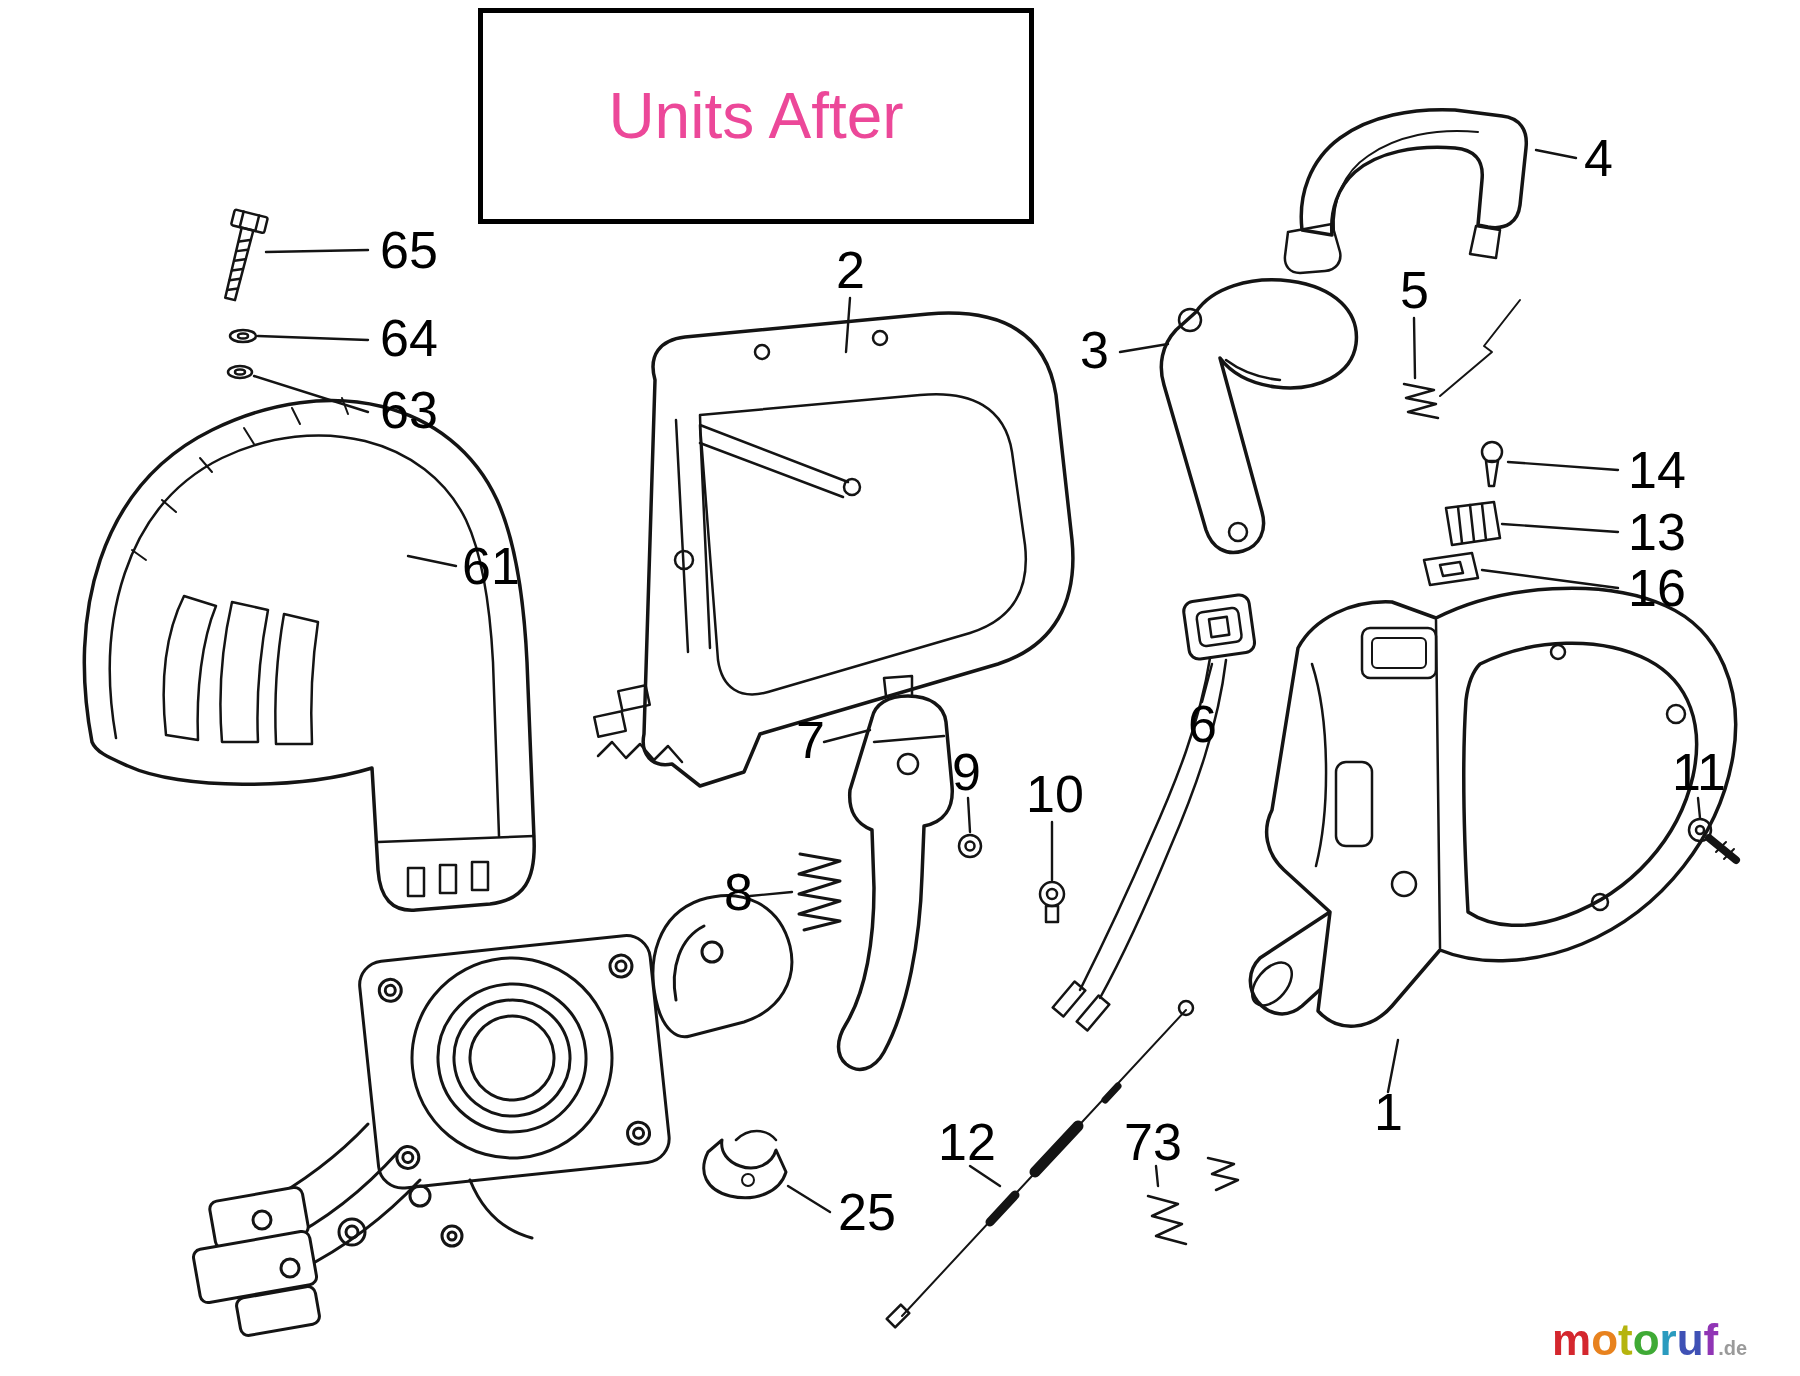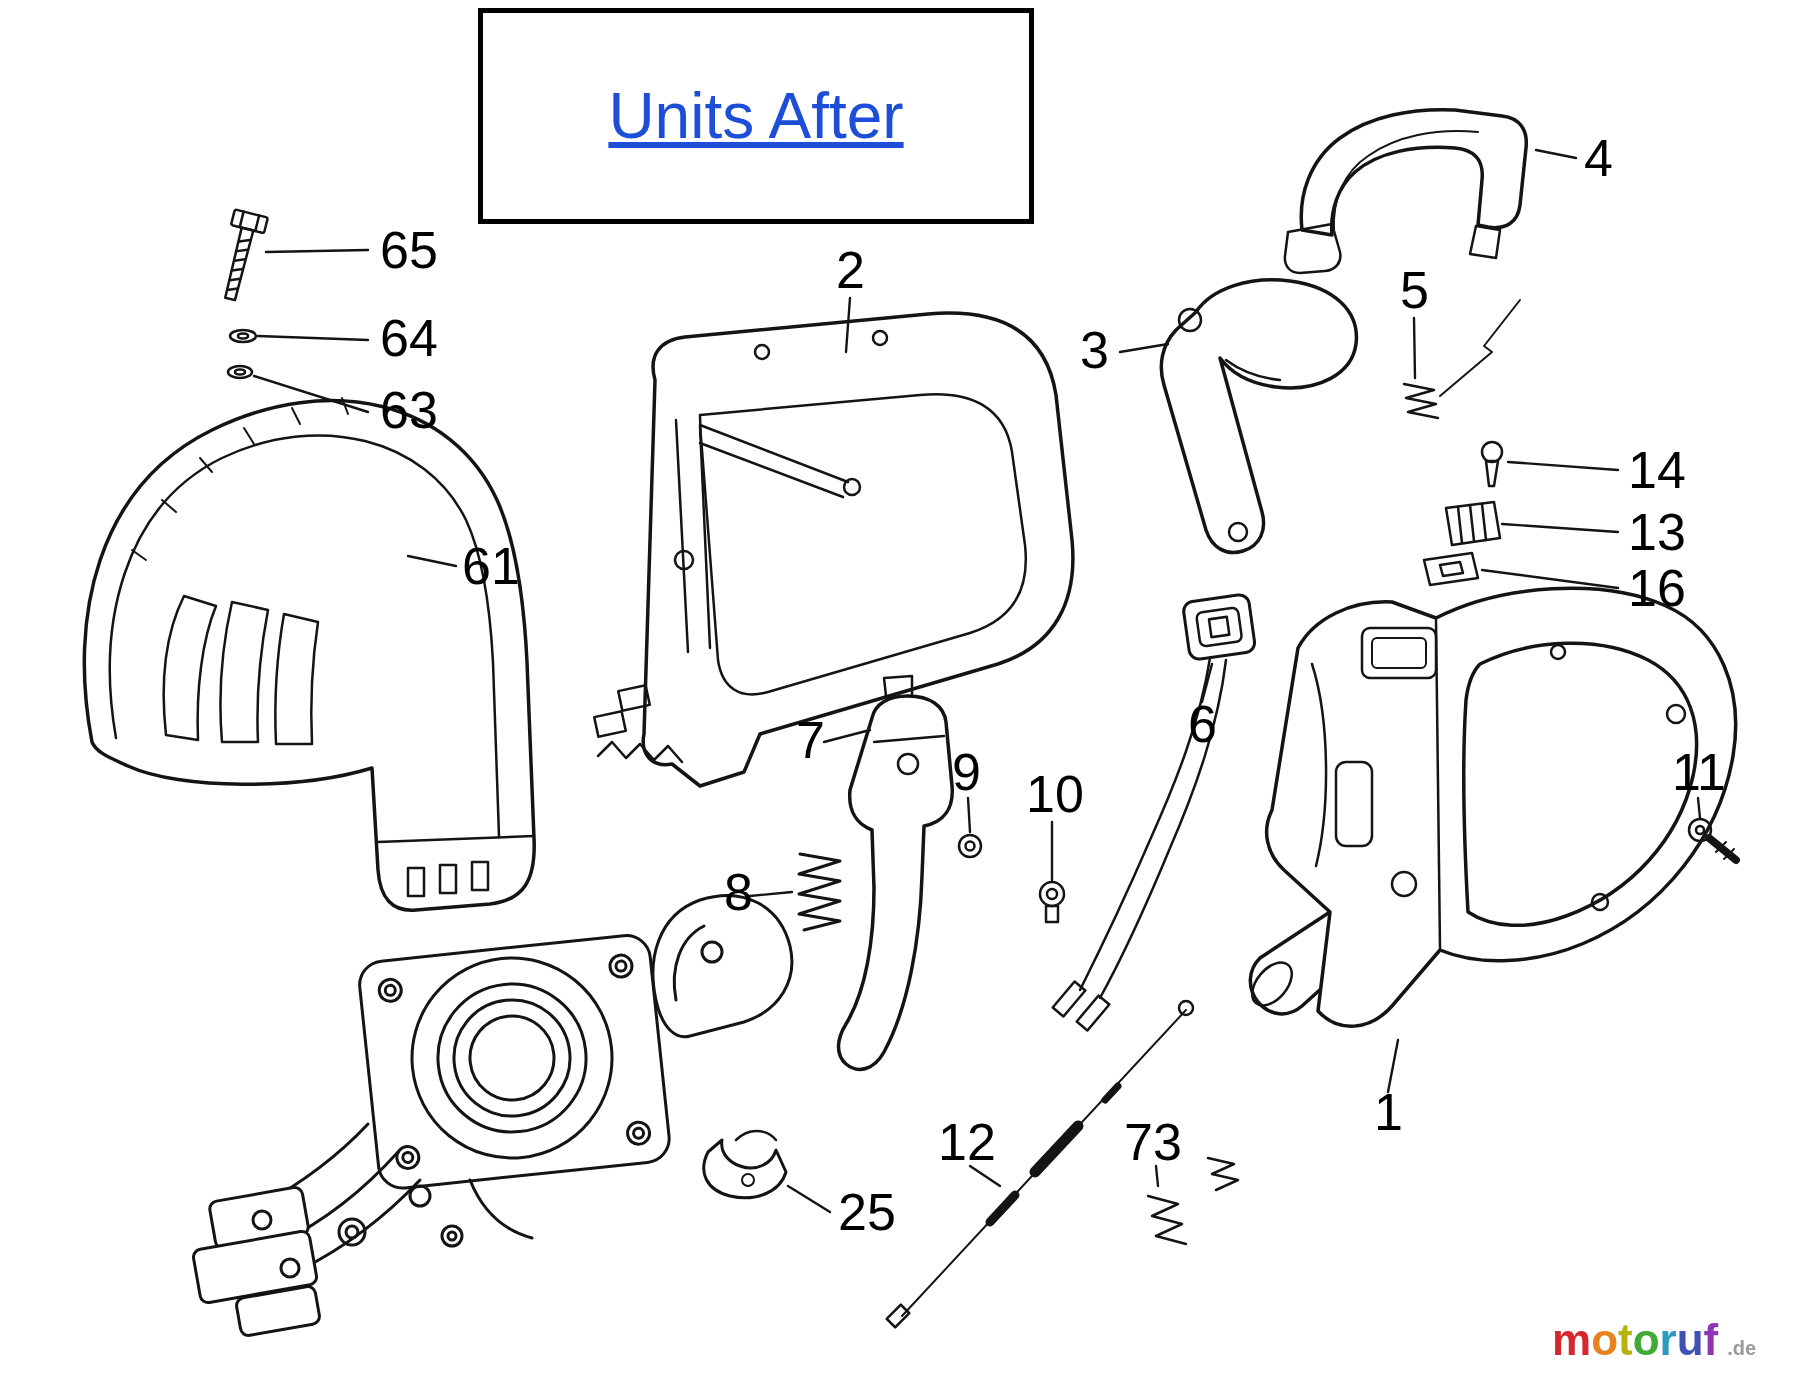--- a/index.html
+++ b/index.html
@@ -6,28 +6,28 @@
   .stage{
     position:relative;width:1800px;height:1376px;background:#fff;
     font-family:"Liberation Sans",sans-serif;overflow:hidden;
   }
   .stage svg{position:absolute;left:0;top:0;}
   .title-box{
     position:absolute;left:478px;top:8px;width:556px;height:216px;
     border:5px solid #000;box-sizing:border-box;background:#fff;
     display:flex;flex-direction:column;align-items:center;justify-content:center;gap:4px;
   }
-  .title-box .line{font-size:64px;color:#1d4ed8;line-height:1.25;white-space:nowrap;text-decoration:underline;}
+  .title-box .line{font-size:64px;color:#ec4899;line-height:1.25;white-space:nowrap;}
   text.part-label{font-family:"Liberation Sans",sans-serif;font-size:52px;fill:#000;}
   .logo{
     position:absolute;left:1552px;top:1318px;display:flex;align-items:baseline;
     font-weight:bold;letter-spacing:0px;
   }
   .logo span{font-size:44px;line-height:1;}
-  .logo span.tld{font-size:20px;margin-left:9px;}
+  .logo span.tld{font-size:20px;}
 </style>
 </head>
 <body>
 
 <div class="stage">
 
 <svg viewBox="0 0 1800 1376" width="1800" height="1376">
   <g stroke="#141414" fill="none" stroke-width="3" stroke-linecap="round" stroke-linejoin="round">
 
     <g>

